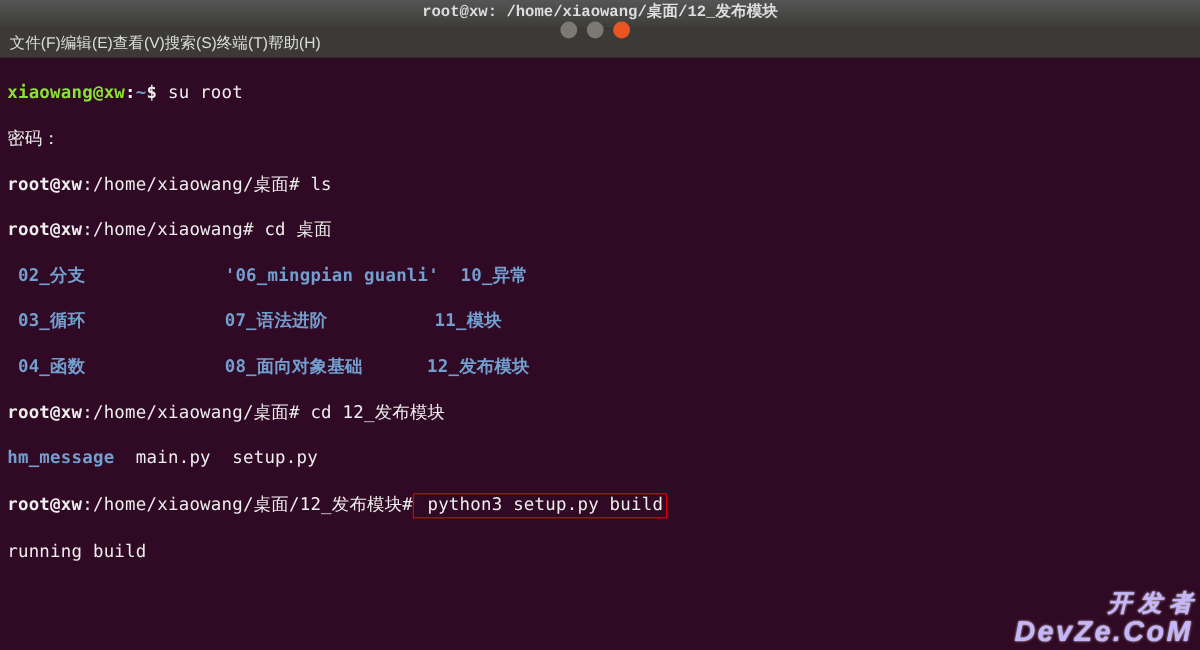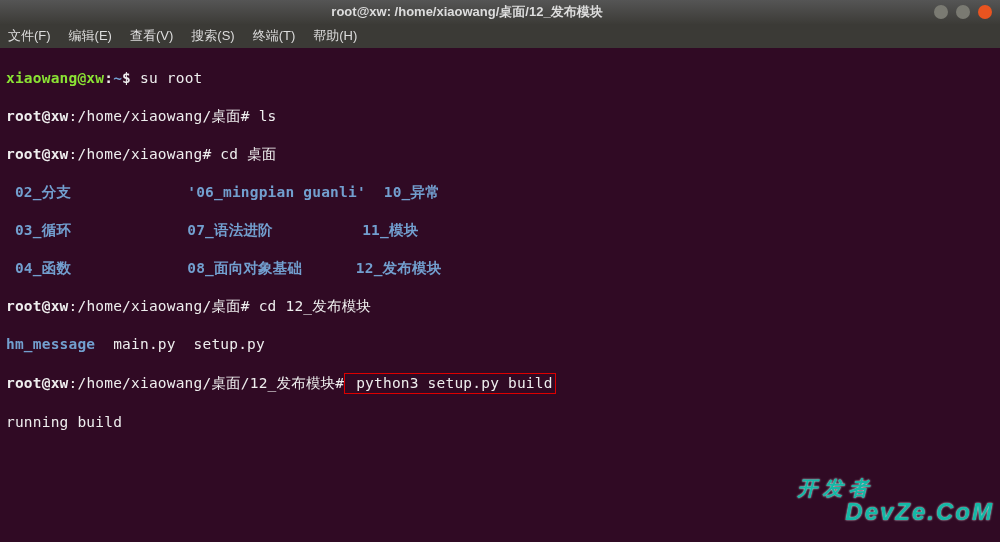--- a/index.html
+++ b/index.html
@@ -11,35 +11,35 @@
   font-size: 14.5px;
   overflow: hidden;
   position: relative;
 }
 .titlebar {
   height: 24px;
   background: linear-gradient(#555, #3c3b37);
   display: flex;
   align-items: center;
   color: #ddd;
-  font-family: Liberation Sans, sans-serif;
+  font-family: Liberation Mono, monospace;
   font-size: 13px;
   font-weight: bold;
   position: relative;
+  flex-direction: column;
 }
 .titlebar .title { flex: 1; text-align: center; }
 .win-controls { display: flex; gap: 8px; padding-right: 8px; }
 .win-btn { width: 14px; height: 14px; border-radius: 50%; }
 .menubar {
   height: 24px;
   background: #3b3a36;
   display: flex;
   align-items: center;
   padding-left: 8px;
-  gap: 18px;
   font-family: sans-serif;
   font-size: 13px;
   color: #ddd;
 }
 .terminal {
   padding: 2px 6px;
   line-height: 19px;
   white-space: pre;
   color: #eee;
   letter-spacing: 0.2px;
@@ -50,25 +50,26 @@
 .bold  { font-weight: bold; }
 .box-red {
   border: 1px solid #d00;
   display: inline-block;
   padding: 0 2px;
   text-align: center;
 }
 .watermark {
   position: absolute;
   right: 6px;
-  bottom: 17px;
+  bottom: 2px;
   font-family: sans-serif;
-  color: #14b8a6;
+  color: #c4b5fd;
   font-weight: bold;
   font-style: italic;
+  text-align: right;
   line-height: 1.1;
   font-size: 20px;
   text-shadow: 0 0 2px #fff;
 }
 .watermark .big { font-size: 24px; letter-spacing: 2px; margin-left: 48px; }
 </style>
 </head>
 <body>
 
 <div class="titlebar">
@@ -84,20 +85,21 @@
   <span>文件(F)</span>
   <span>编辑(E)</span>
   <span>查看(V)</span>
   <span>搜索(S)</span>
   <span>终端(T)</span>
   <span>帮助(H)</span>
 </div>
 
 <div class="terminal">
 <div><span class="green bold">xiaowang@xw</span><span class="white">:</span><span class="blue">~</span><span class="white">$</span><span> su root</span></div>
+<div>密码：</div>
 <div><span class="white bold">root@xw</span><span>:/home/xiaowang/桌面#</span><span> ls</span></div>
 <div><span class="white bold">root@xw</span><span>:/home/xiaowang#</span><span> cd 桌面</span></div>
 <div> <span class="blue">02_分支</span>             <span class="blue">'06_mingpian guanli'</span>  <span class="blue">10_异常</span></div>
 <div> <span class="blue">03_循环</span>             <span class="blue">07_语法进阶</span>          <span class="blue">11_模块</span></div>
 <div> <span class="blue">04_函数</span>             <span class="blue">08_面向对象基础</span>      <span class="blue">12_发布模块</span></div>
 <div><span class="white bold">root@xw</span><span>:/home/xiaowang/桌面#</span><span> cd 12_发布模块</span></div>
 <div><span class="blue">hm_message</span><span>  main.py  setup.py</span></div>
 <div><span class="white bold">root@xw</span><span>:/home/xiaowang/桌面/12_发布模块#</span><span class="box-red"> python3 setup.py build</span></div>
 <div>running build</div>
 

